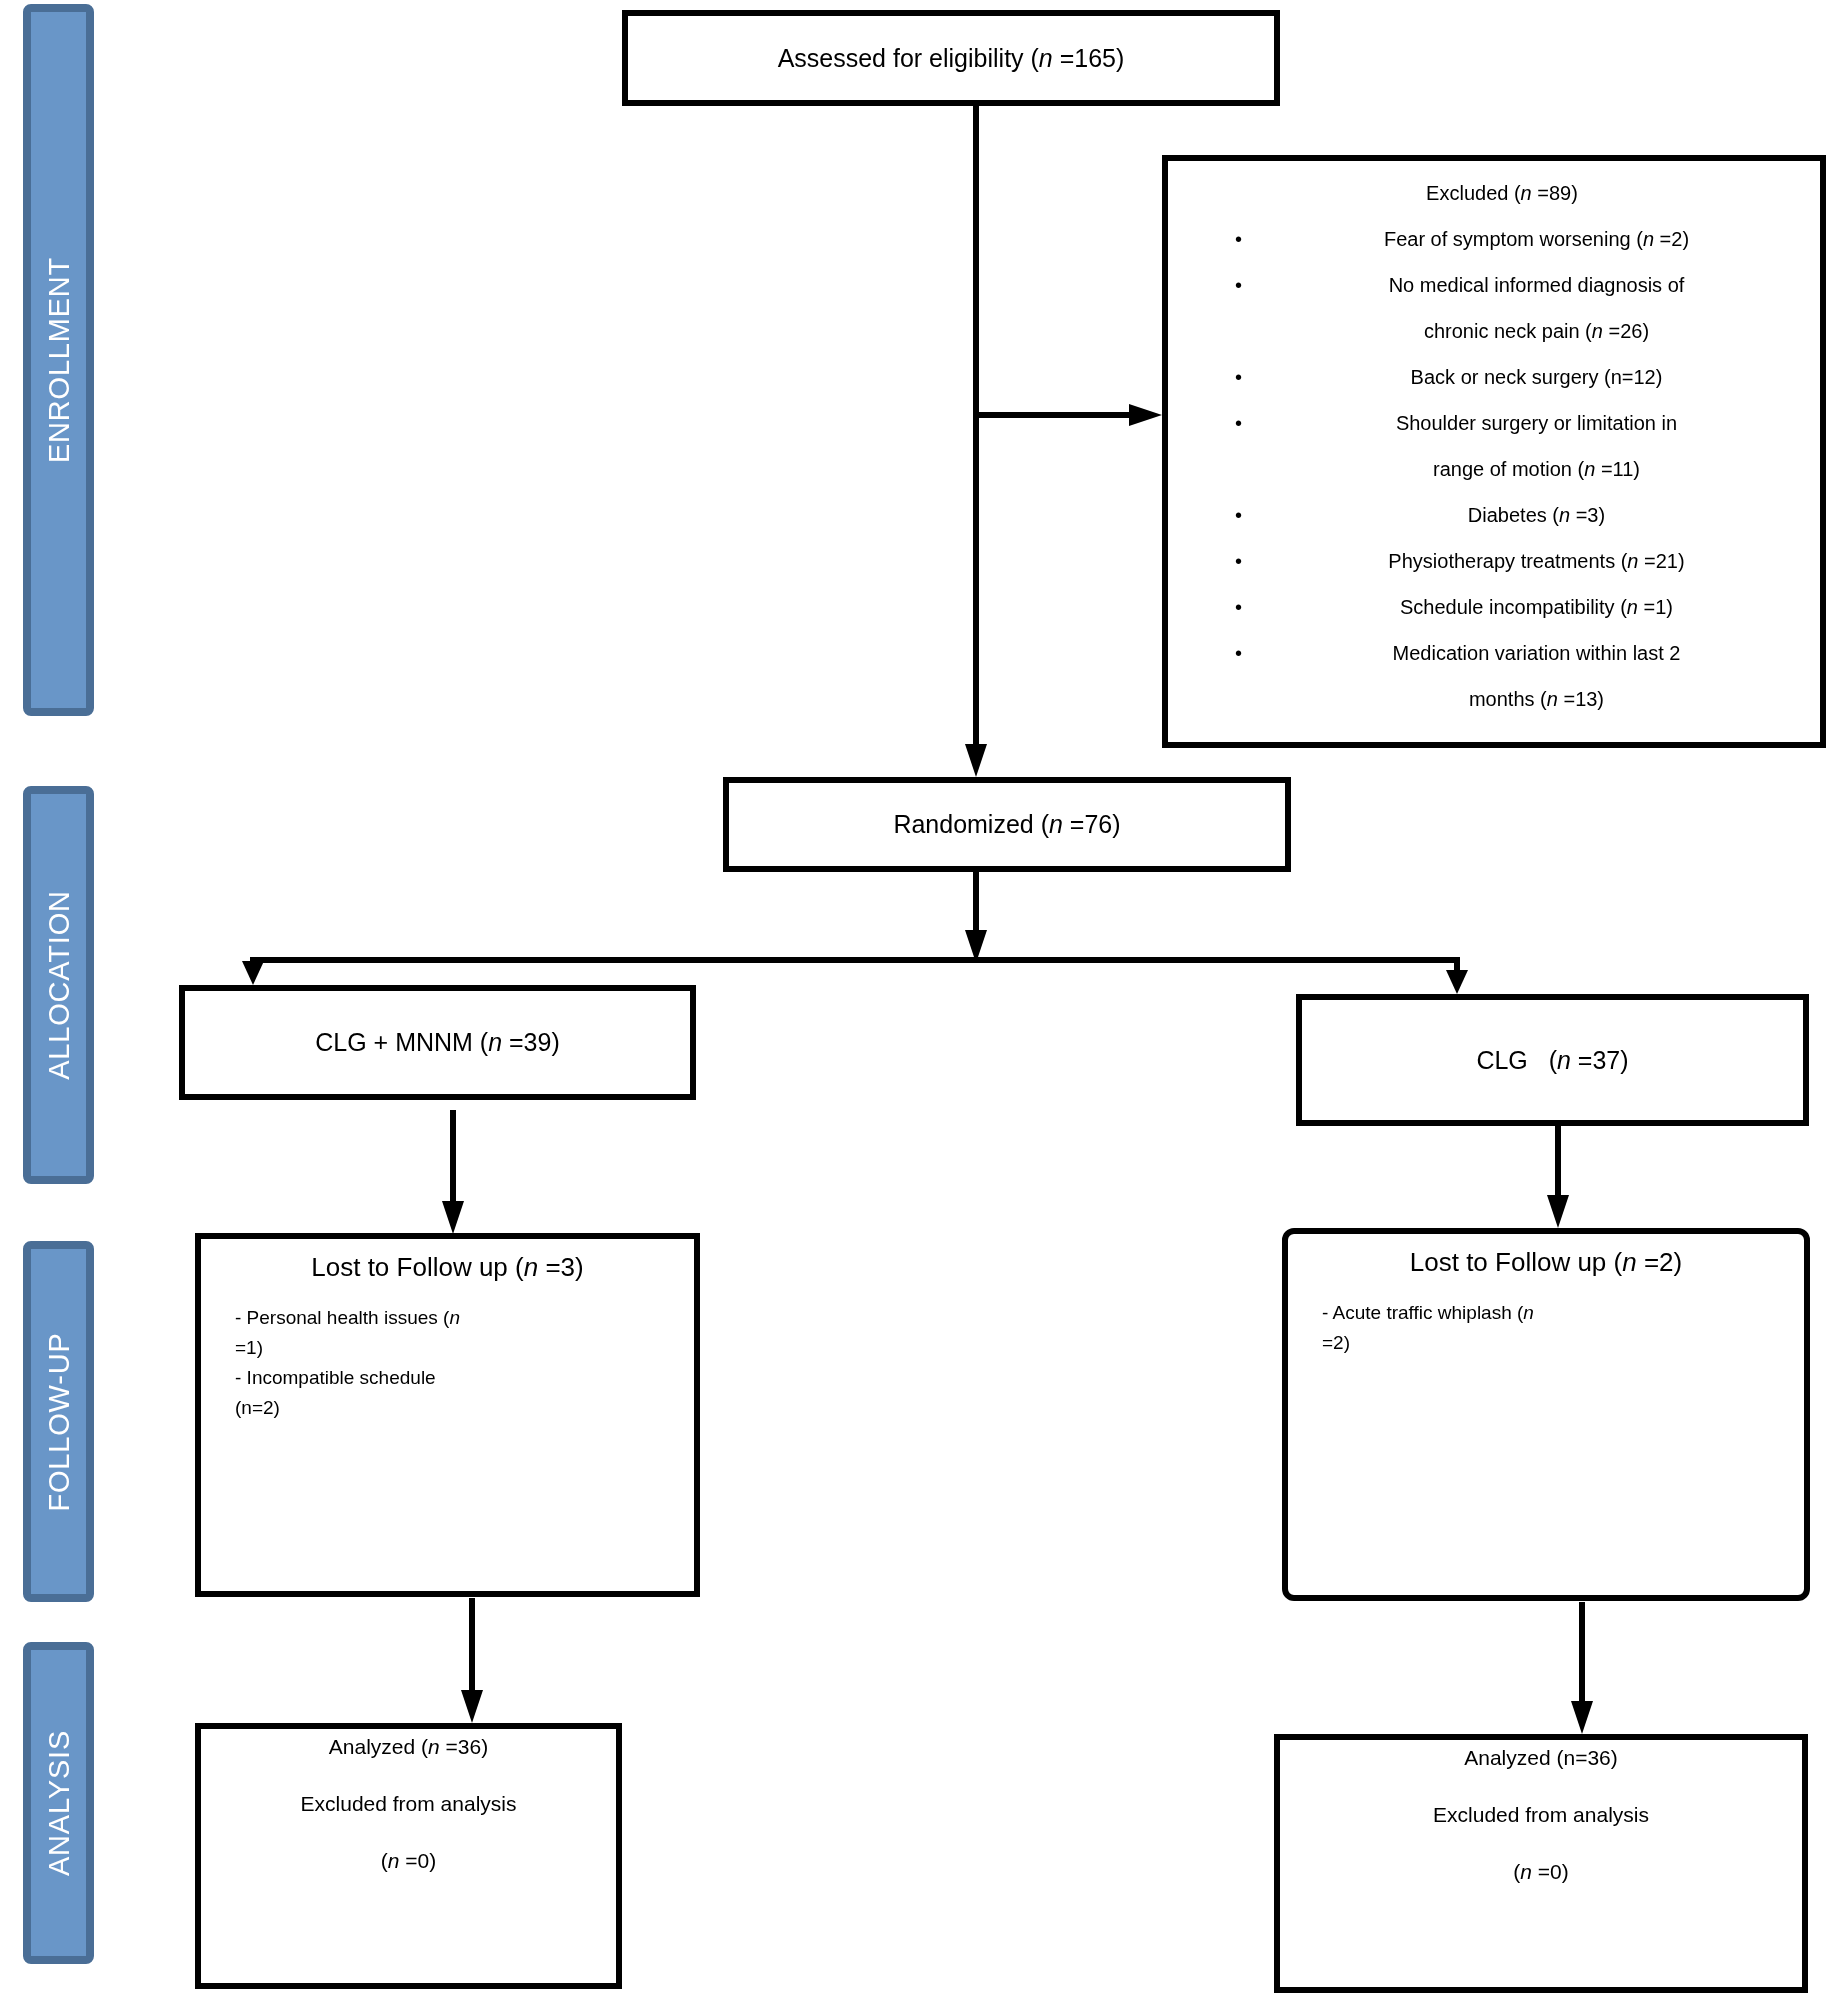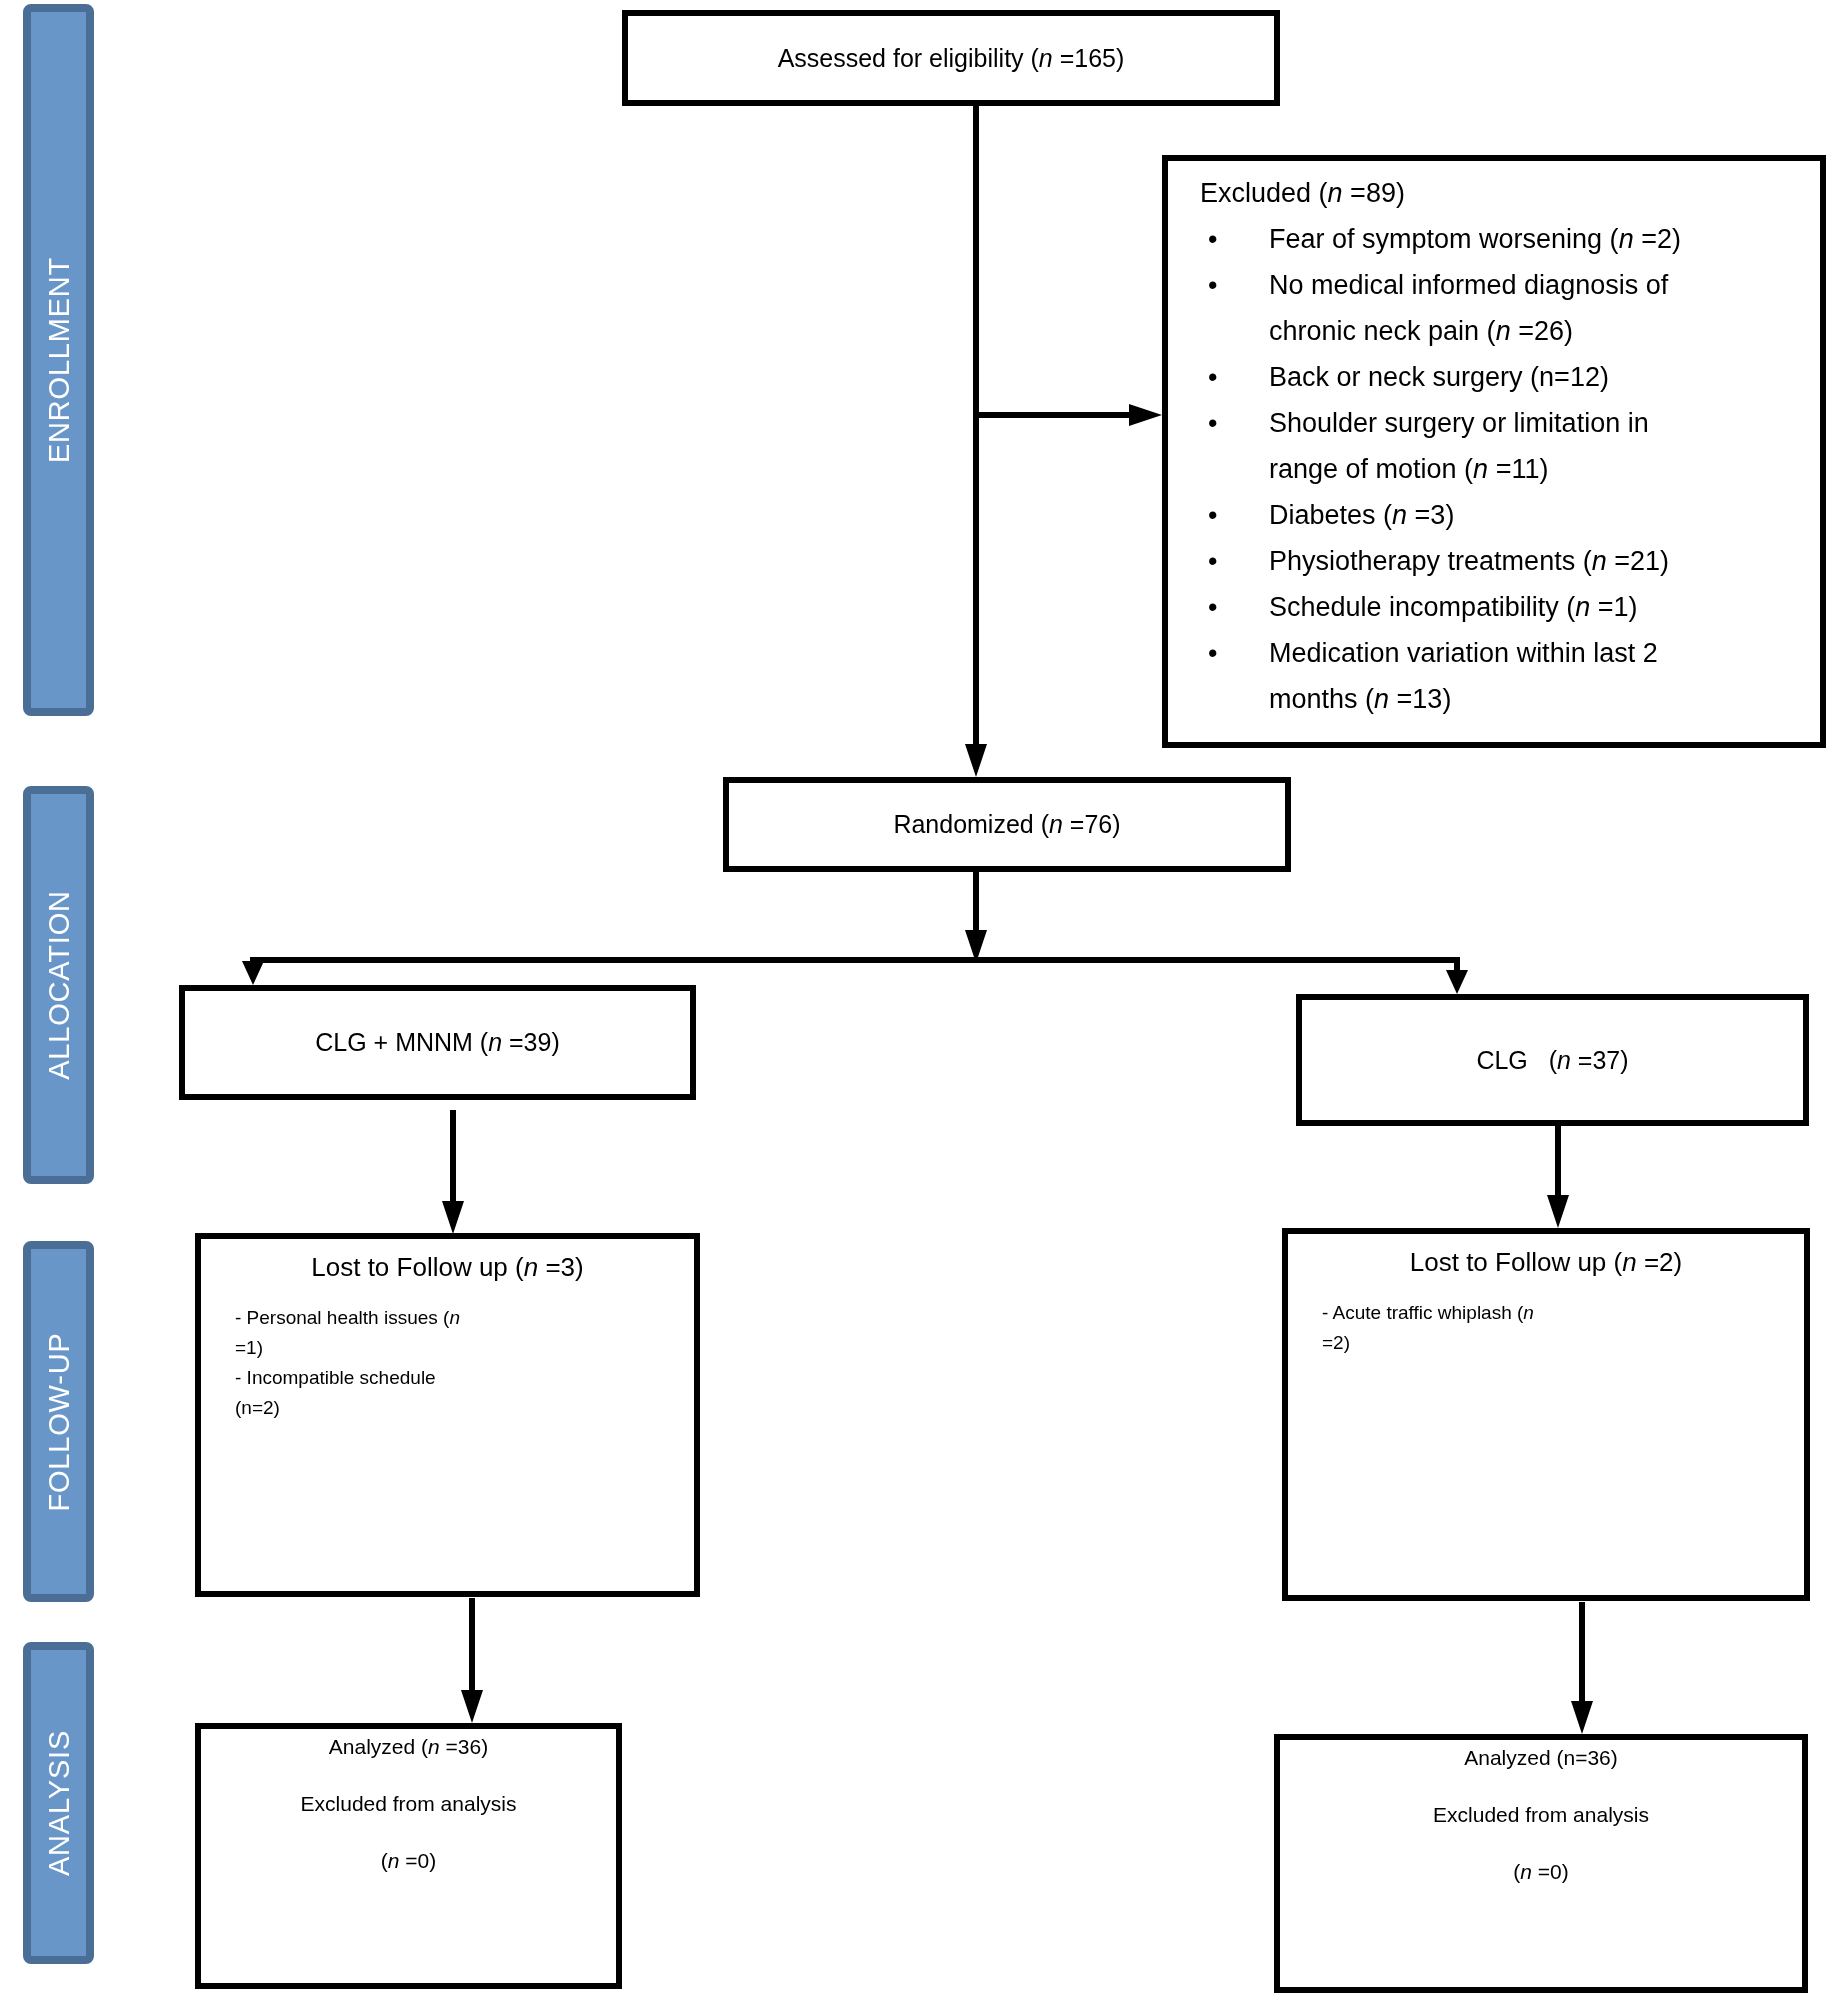--- a/index.html
+++ b/index.html
@@ -22,21 +22,21 @@
 
   
   .box {
     position:absolute; background:#ffffff; border:6.4px solid #000;
     box-sizing:border-box;
   }
   .vcenter { display:flex; align-items:center; justify-content:center; height:100%; text-align:center; }
   .fs62 { font-size:25px; }
 
   
-  .ex-pad { padding:8.8px 16px 0 32px; font-size:27px; line-height:46px; text-align:left; }
+  .ex-pad { padding:8.8px 16px 0 32px; font-size:20px; line-height:46px; text-align:center; }
   .ex-item { display:flex; }
   .ex-dot { width:69px; padding-left:8px; box-sizing:border-box; flex:none; }
   .ex-text { flex:1; }
 
   
   .fu-title { font-size:26px; line-height:36px; text-align:center; padding-top:9.6px; }
   .fu-items { margin-top:18.5px; padding:0 34px; font-size:19px; line-height:30px; text-align:left; }
 
   
   .an-lines { padding-top:0; font-size:21px; text-align:center; }
@@ -160,21 +160,21 @@
 
   <div class="box" style="left:195px; top:1233px; width:505px; height:364px;">
     <div class="fu-title"><span>Lost to Follow up (</span><span class="it">n</span><span> =3)</span></div>
     <div class="fu-items">
       <div class="ln"><span>- Personal health issues (</span><span class="it">n</span></div>
       <div class="ln"><span>=1)</span></div>
       <div class="ln"><span>- Incompatible schedule</span></div>
       <div class="ln"><span>(n=2)</span></div>
     </div>
   </div>
-  <div class="box" style="left:1282px; top:1228px; width:528px; height:373px;">
+  <div class="box" style="left:1282px; top:1228px; width:528px; height:373px;border-radius:12px;">
     <div class="fu-title"><span>Lost to Follow up (</span><span class="it">n</span><span> =2)</span></div>
     <div class="fu-items">
       <div class="ln"><span>- Acute traffic whiplash (</span><span class="it">n</span></div>
       <div class="ln"><span>=2)</span></div>
     </div>
   </div>
 
   <div class="box" style="left:195px; top:1723px; width:427px; height:266px;">
     <div class="an-lines">
       <div class="ln"><span>Analyzed (</span><span class="it">n</span><span> =36)</span></div>

